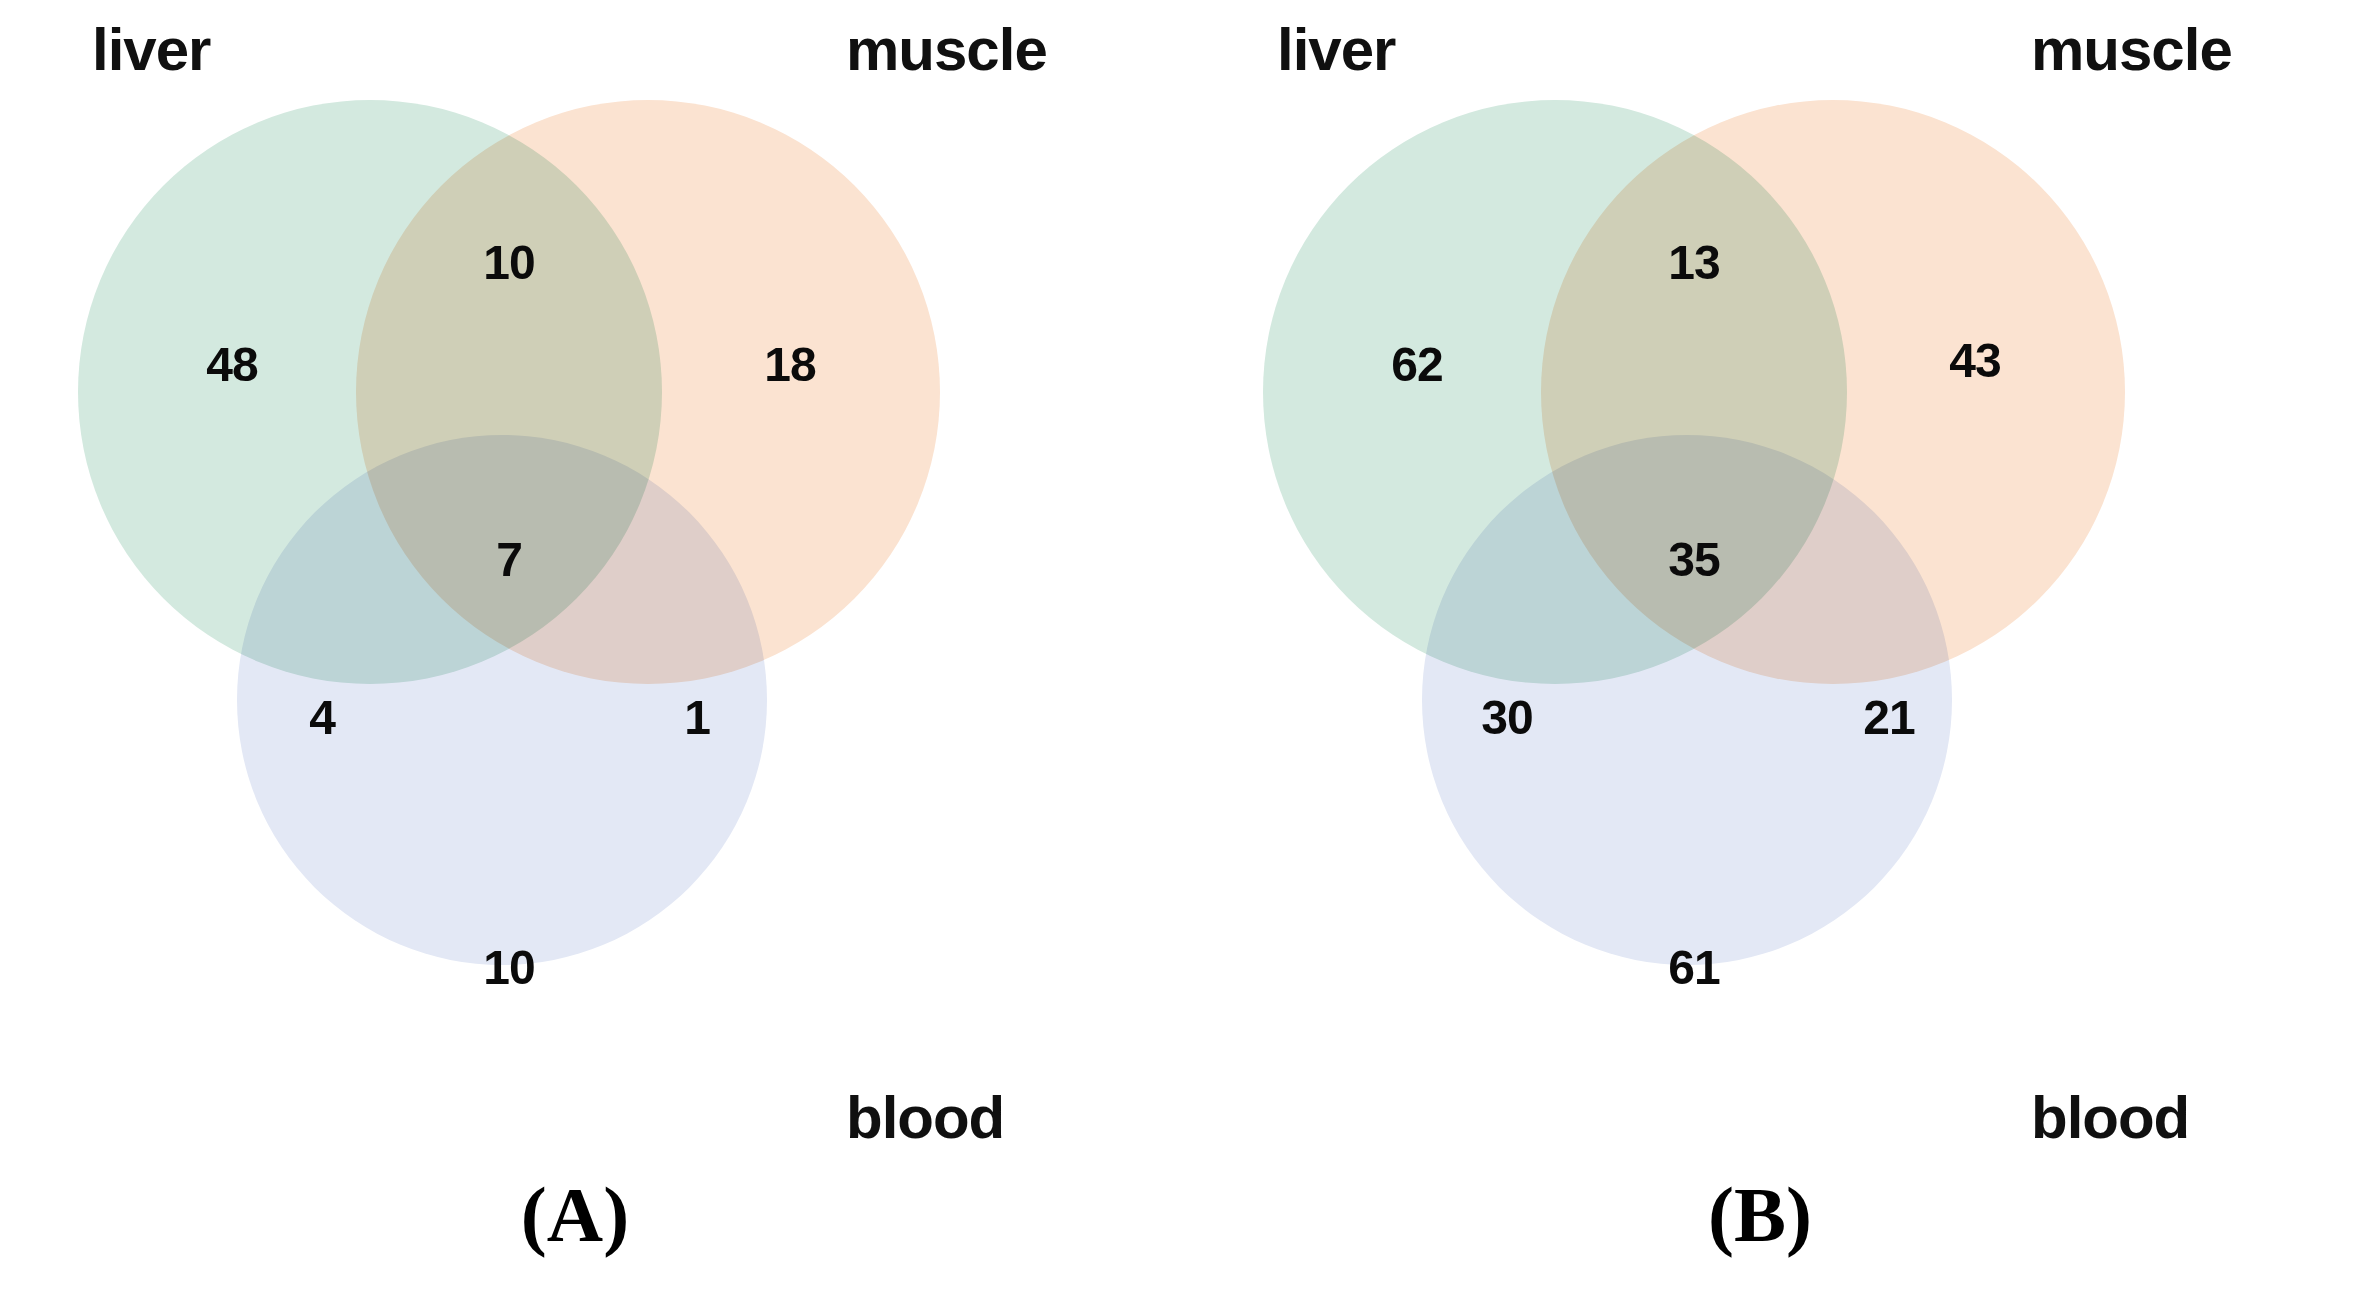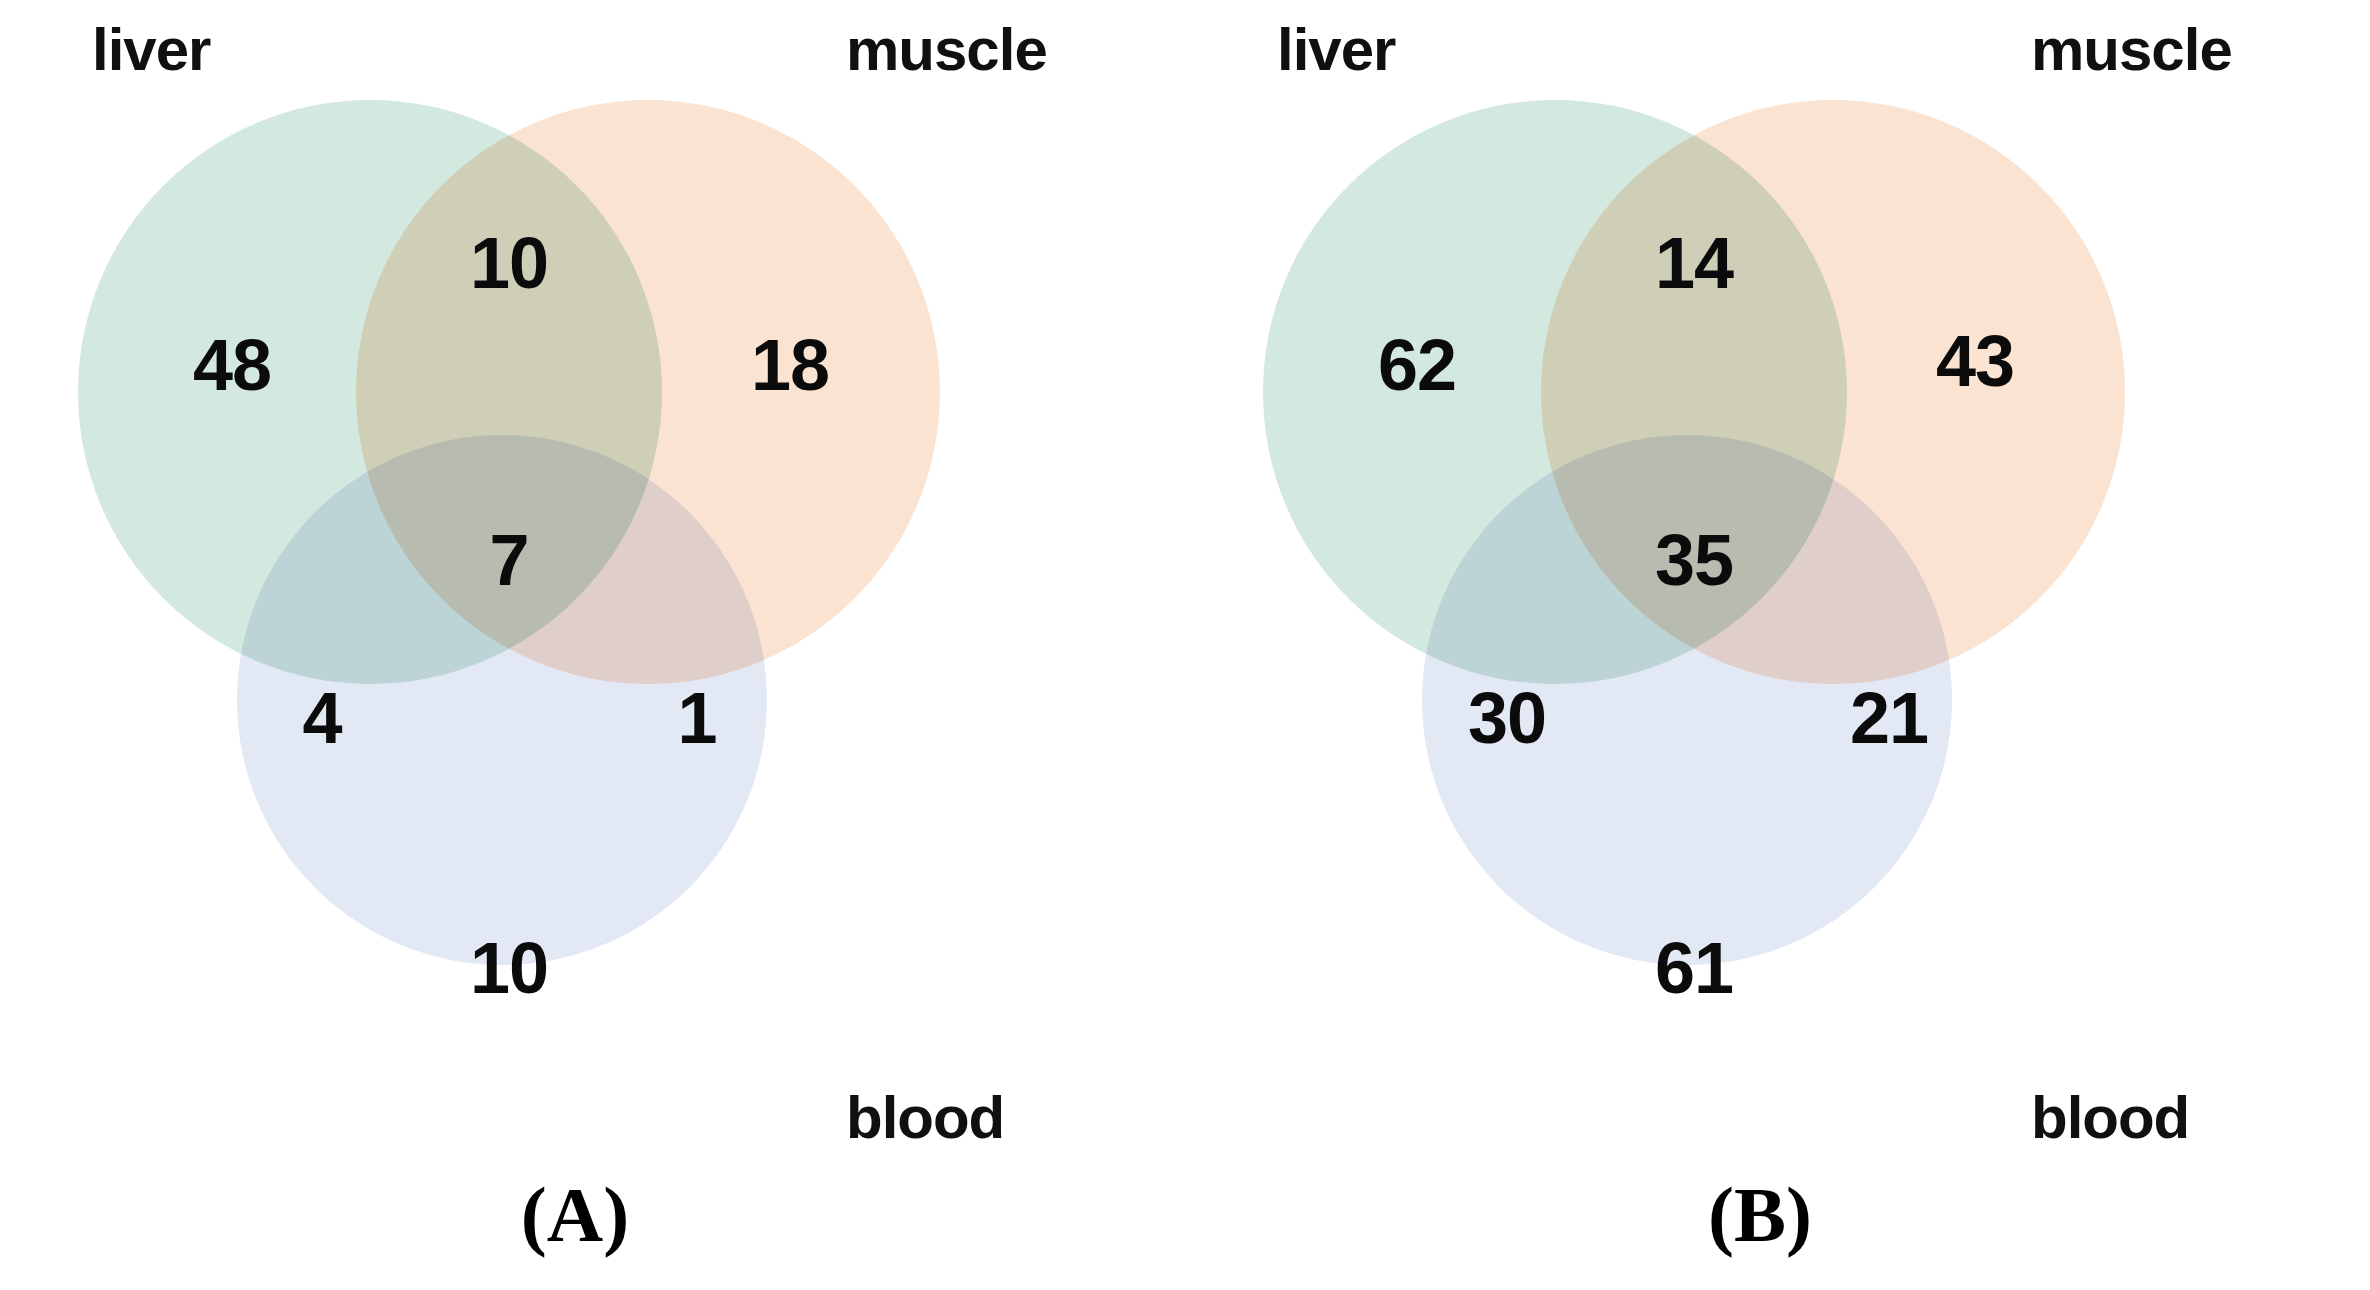--- a/index.html
+++ b/index.html
@@ -52,21 +52,21 @@
     letter-spacing: -1px;
   }
   .label-liver  { left: 92px;  top: 20px; }
   .label-muscle { left: 846px; top: 20px; }
   .label-blood  { left: 846px; top: 1088px; }
 
   .count {
     position: absolute;
     font-family: "Liberation Sans", sans-serif;
     font-weight: bold;
-    font-size: 72px;
+    font-size: 48px;
     line-height: 1;
     color: #0b0b0b;
     white-space: nowrap;
     transform: translate(-50%, -50%);
     letter-spacing: -1px;
   }
 
   .panel-caption {
     position: absolute;
     font-family: "Liberation Serif", serif;
@@ -117,21 +117,21 @@
         <circle class="venn-circle" cx="502" cy="700" r="265" fill="#e3e8f5"></circle>
       </g>
     </svg>
 
     <div class="set-label label-liver">liver</div>
     <div class="set-label label-muscle">muscle</div>
     <div class="set-label label-blood">blood</div>
 
     <div class="count" style="left:232px; top:365px;">62</div>
     <div class="count" style="left:790px; top:361px;">43</div>
-    <div class="count" style="left:509px; top:263px;">14</div>
+    <div class="count" style="left:509px; top:263px;">13</div>
     <div class="count" style="left:509px; top:560px;">35</div>
     <div class="count" style="left:322px; top:718px;">30</div>
     <div class="count" style="left:704px; top:718px;">21</div>
     <div class="count" style="left:509px; top:968px;">61</div>
 
     <div class="panel-caption" style="left:575px; top:1176px;">(B)</div>
   </div>
 
 </div>
 

